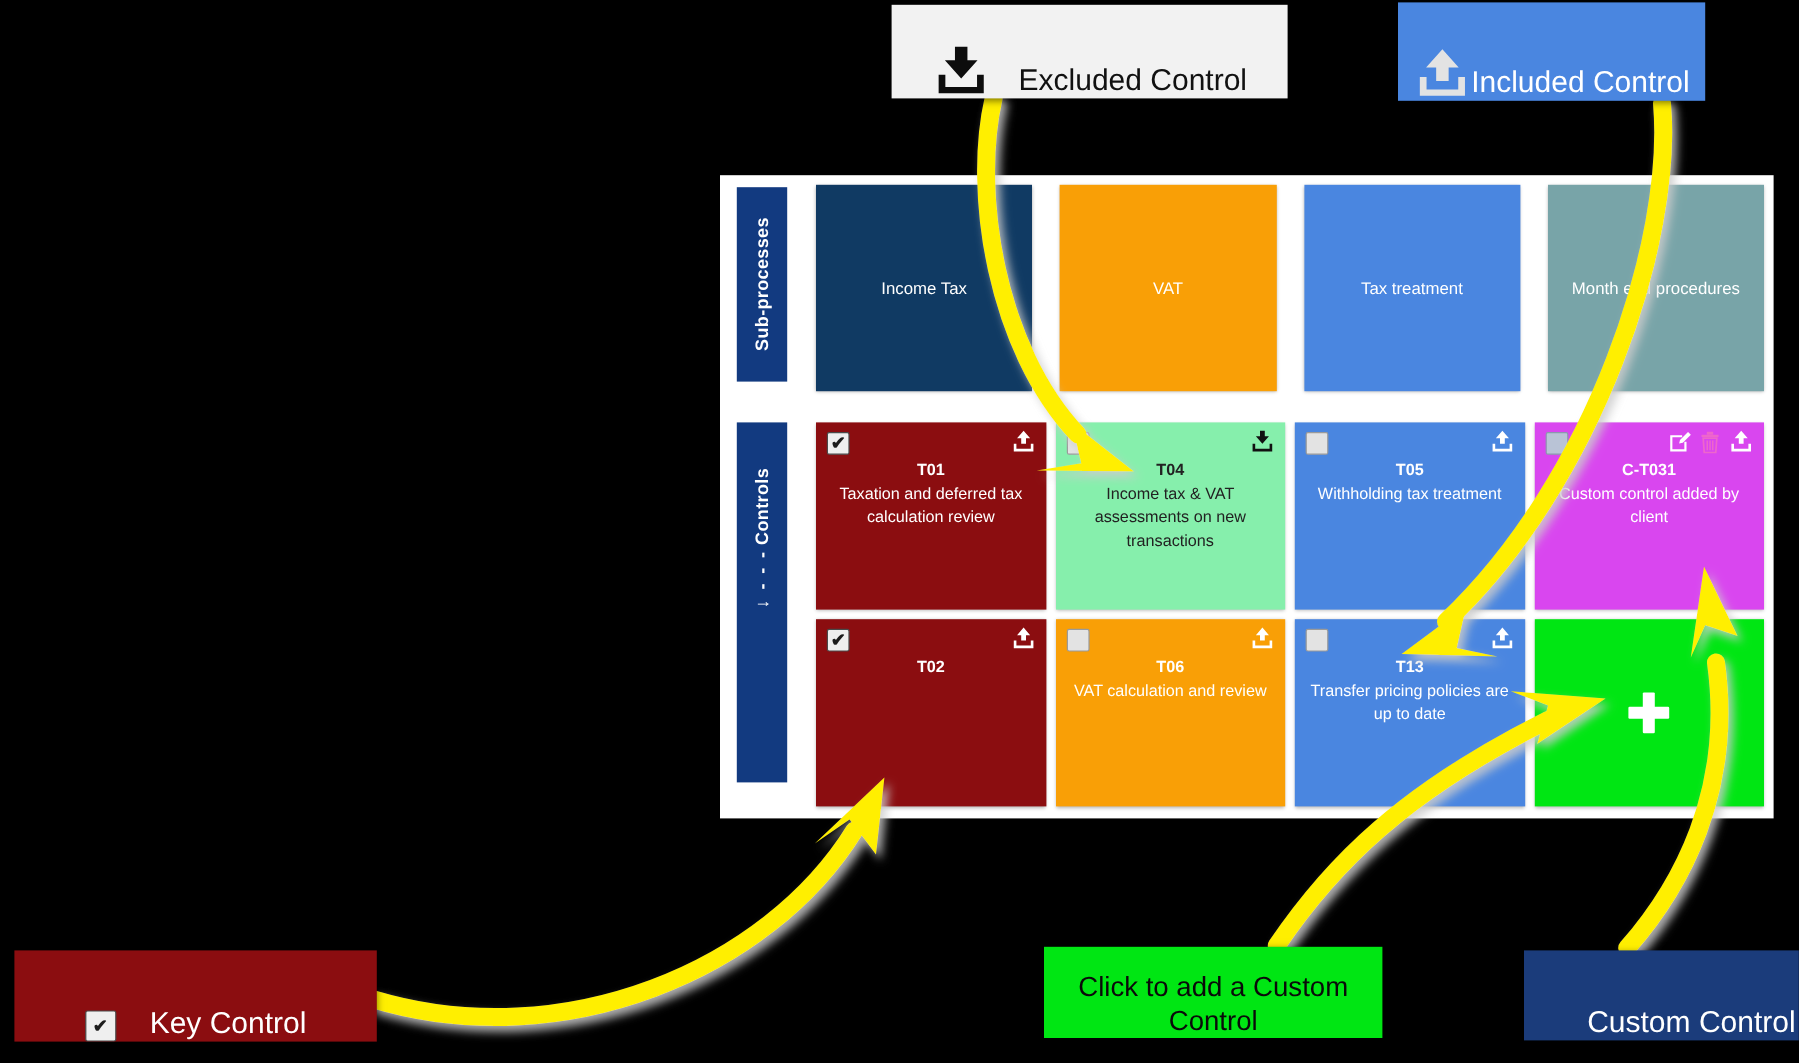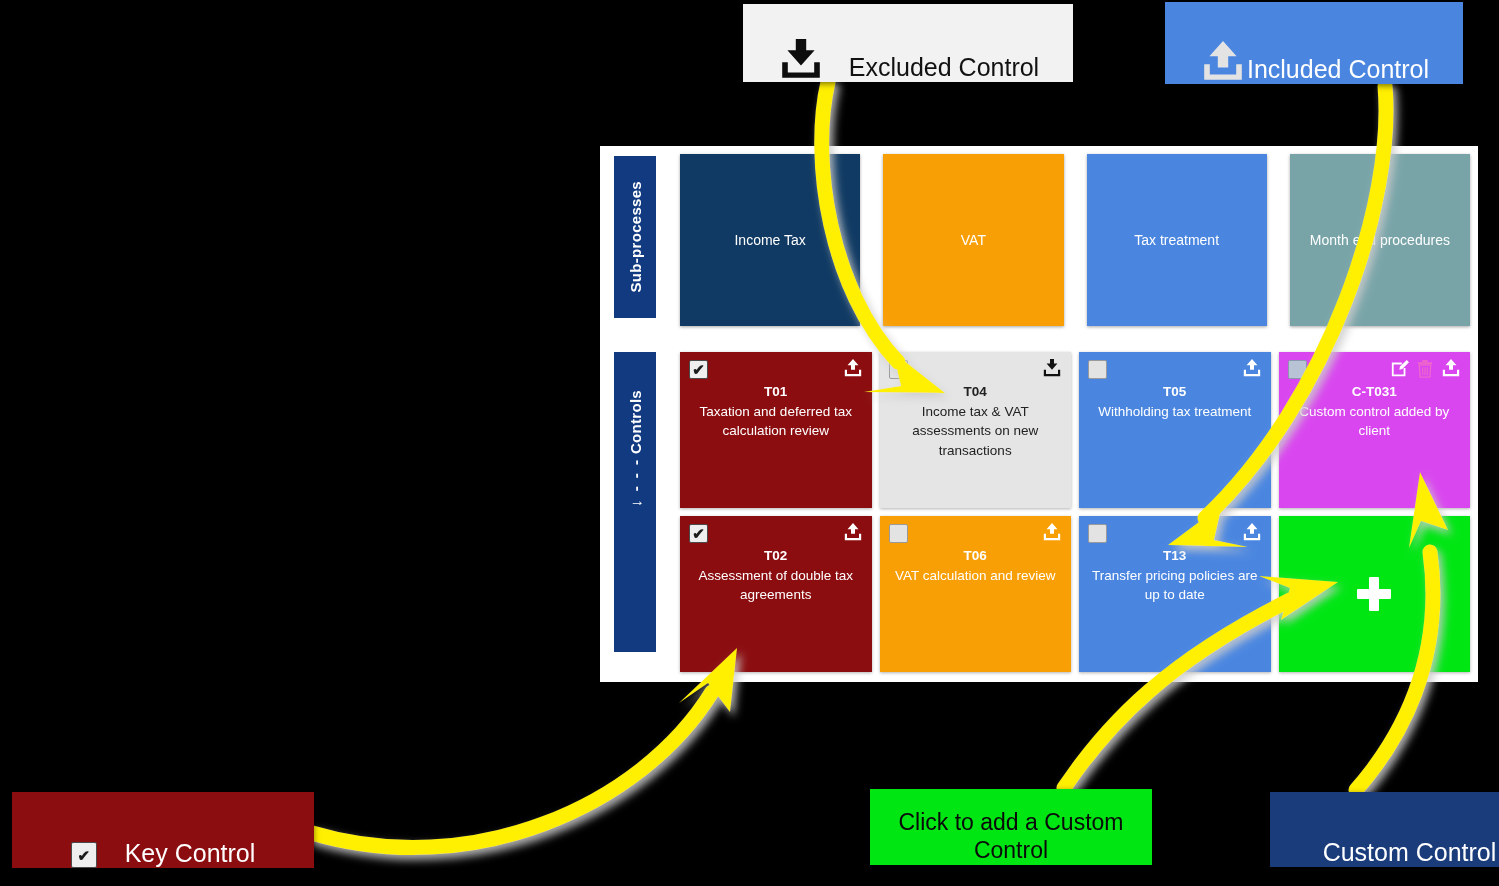--- a/index.html
+++ b/index.html
@@ -143,21 +143,21 @@
   }
   .callout .ctxt { display: block; }
 
   #co-excluded {
     left: 743px; top: 4px; width: 330px; height: 78px;
     background: #f2f2f2; color: #111111;
     font-size: 25px;
     gap: 24px;
   }
   #co-included {
-    left: 1165px; top: 2px; width: 298px; height: 82px;
+    left: 1165px; top: 2px; width: 256px; height: 82px;
     background: #4a86e0; color: #ffffff;
     font-size: 25px;
   }
   #co-key {
     left: 12px; top: 792px; width: 302px; height: 76px;
     background: #8b0d10; color: #ffffff;
     font-size: 25px;
     gap: 28px;
   }
   #co-add {
@@ -224,21 +224,21 @@
             <svg width="22" height="20" viewBox="0 0 24 22">
               <path d="M12 1 L18 8 H14.2 V13 H9.8 V8 H6 Z" fill="#ffffff"></path>
               <path d="M3 13 V20 H21 V13 H18.6 V17.6 H5.4 V13 Z" fill="#ffffff"></path>
             </svg>
           </span>
         </span>
         <span class="code">T01</span>
         <span class="desc">Taxation and deferred tax calculation review</span>
       </div>
 
-      <div class="ctile excluded" style="background:#e5e5e5">
+      <div class="ctile excluded" style="background:#86efac">
         <span class="cbox">
           <span class="tick"></span>
         </span>
         <span class="tile-actions">
           <span class="ic">
             <svg width="22" height="20" viewBox="0 0 24 22">
               <path d="M12 13 L6 6 H9.8 V1 H14.2 V6 H18 Z" fill="#111111"></path>
               <path d="M3 13 V20 H21 V13 H18.6 V17.6 H5.4 V13 Z" fill="#111111"></path>
             </svg>
           </span>
@@ -299,21 +299,20 @@
         </span>
         <span class="tile-actions">
           <span class="ic">
             <svg width="22" height="20" viewBox="0 0 24 22">
               <path d="M12 1 L18 8 H14.2 V13 H9.8 V8 H6 Z" fill="#ffffff"></path>
               <path d="M3 13 V20 H21 V13 H18.6 V17.6 H5.4 V13 Z" fill="#ffffff"></path>
             </svg>
           </span>
         </span>
         <span class="code">T02</span>
-        <span class="desc">Assessment of double tax agreements</span>
       </div>
 
       <div class="ctile" style="background:#f99f06">
         <span class="cbox">
           <span class="tick"></span>
         </span>
         <span class="tile-actions">
           <span class="ic">
             <svg width="22" height="20" viewBox="0 0 24 22">
               <path d="M12 1 L18 8 H14.2 V13 H9.8 V8 H6 Z" fill="#ffffff"></path>

